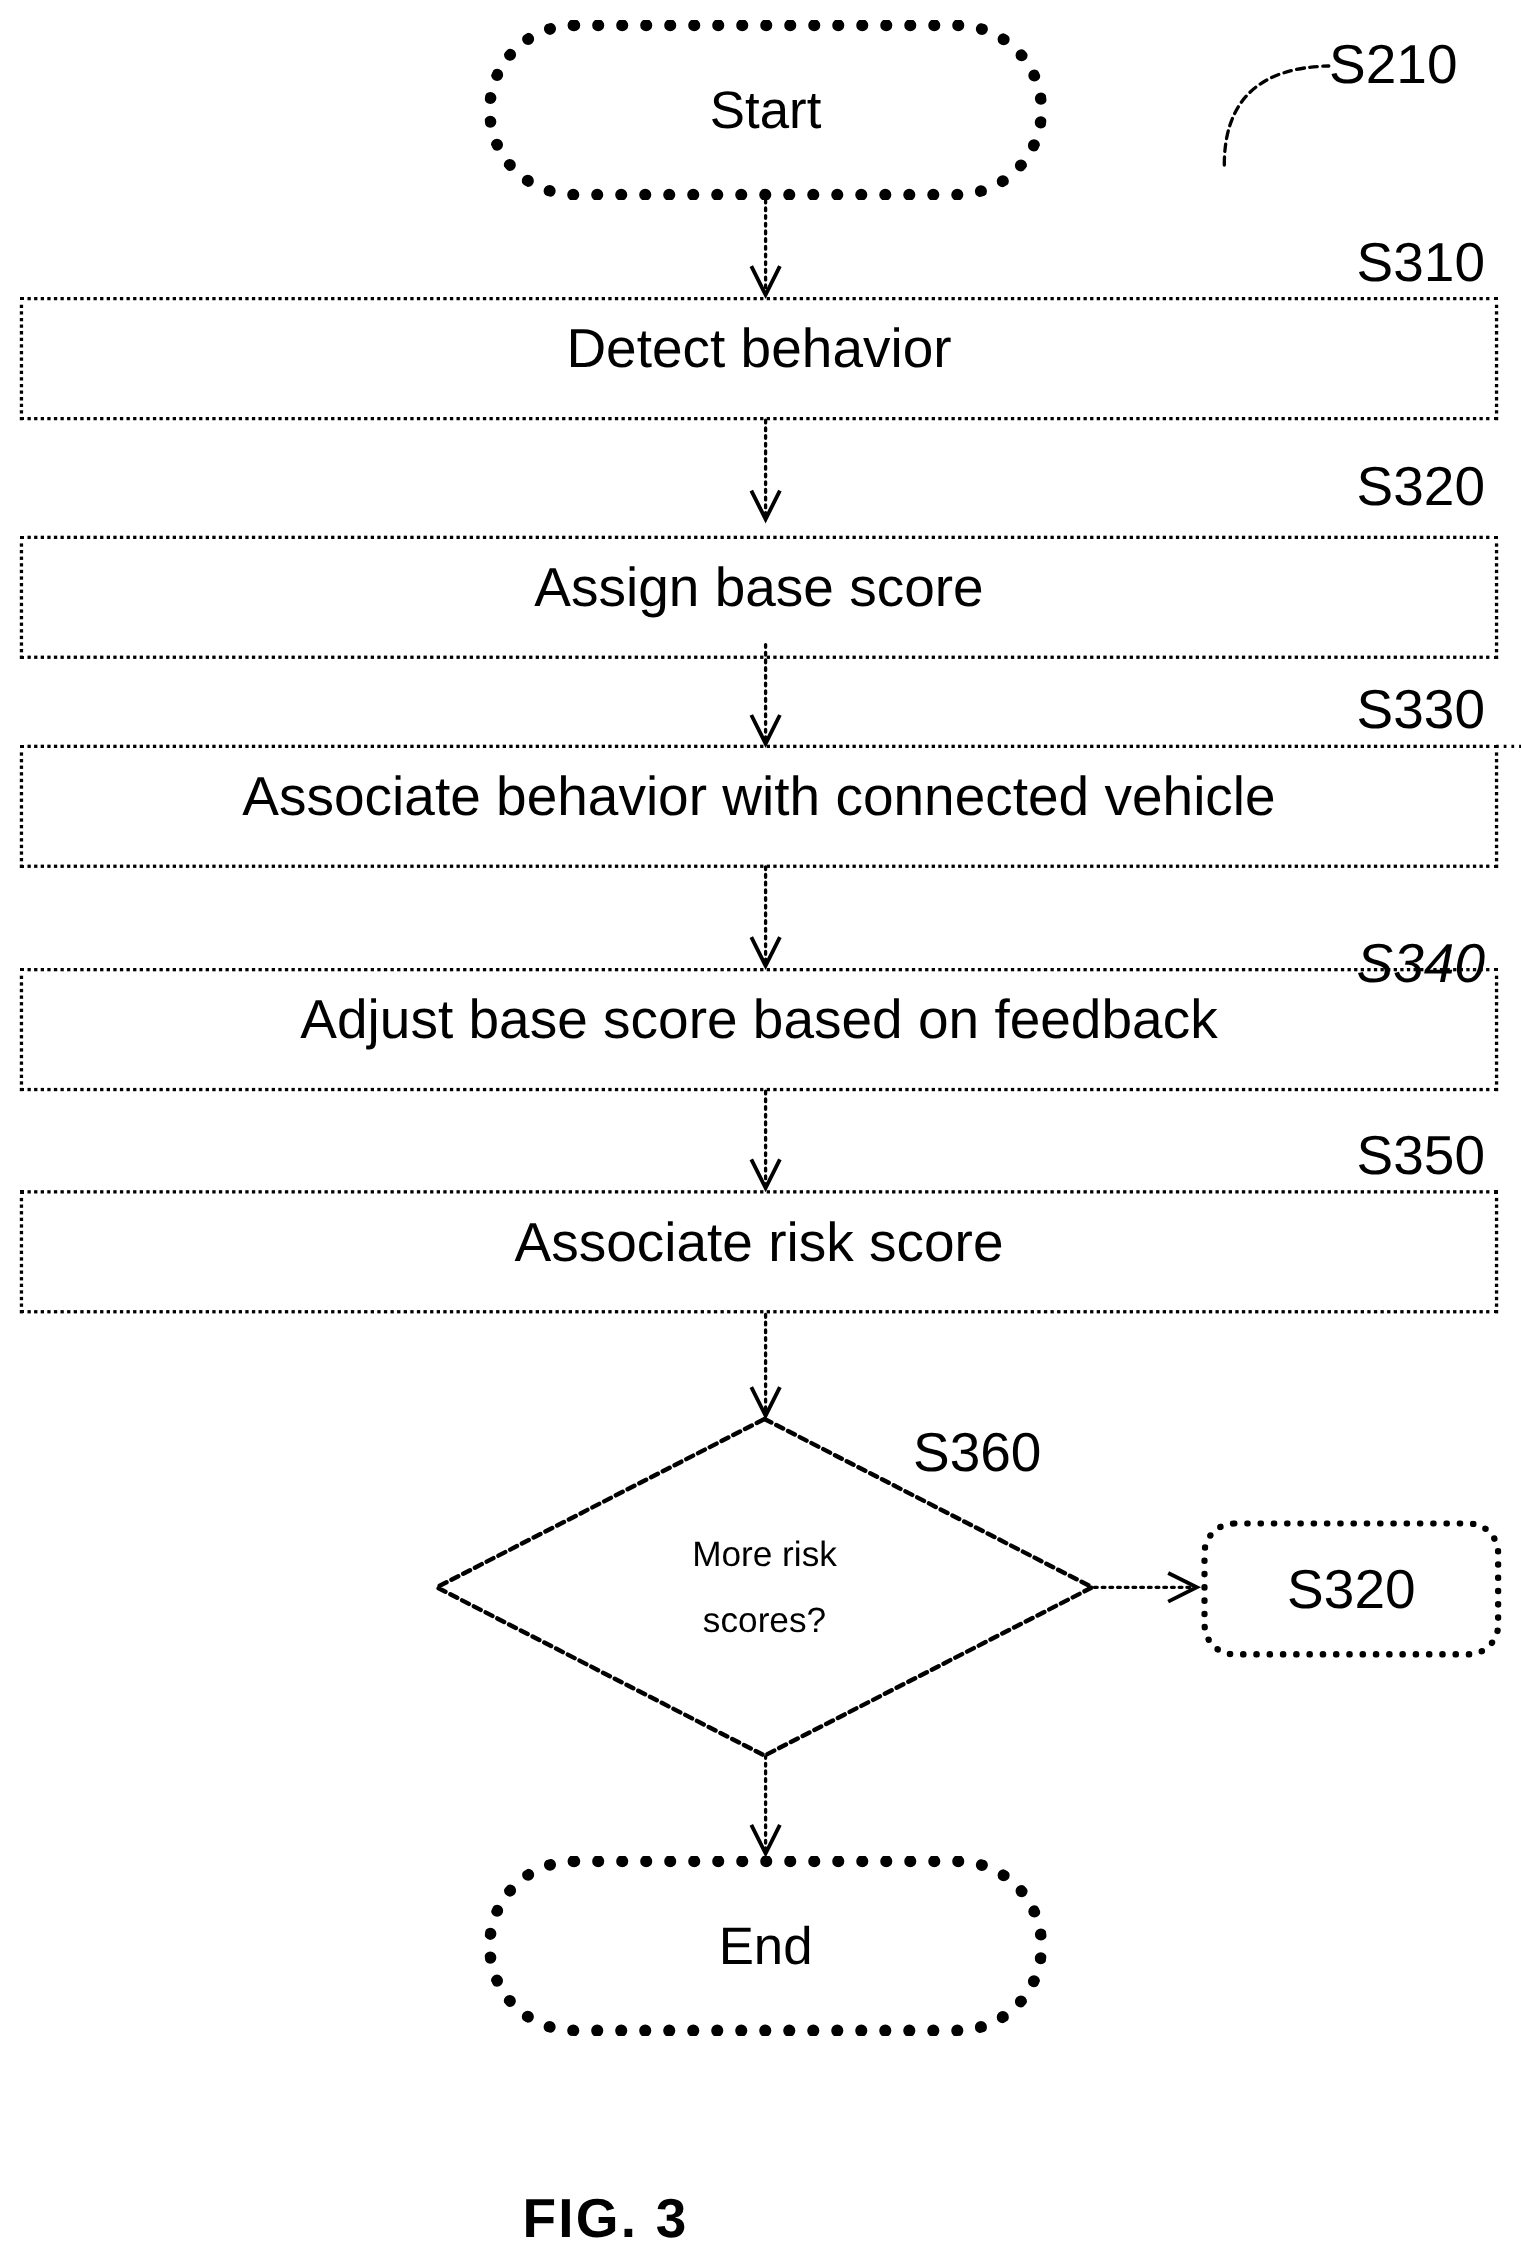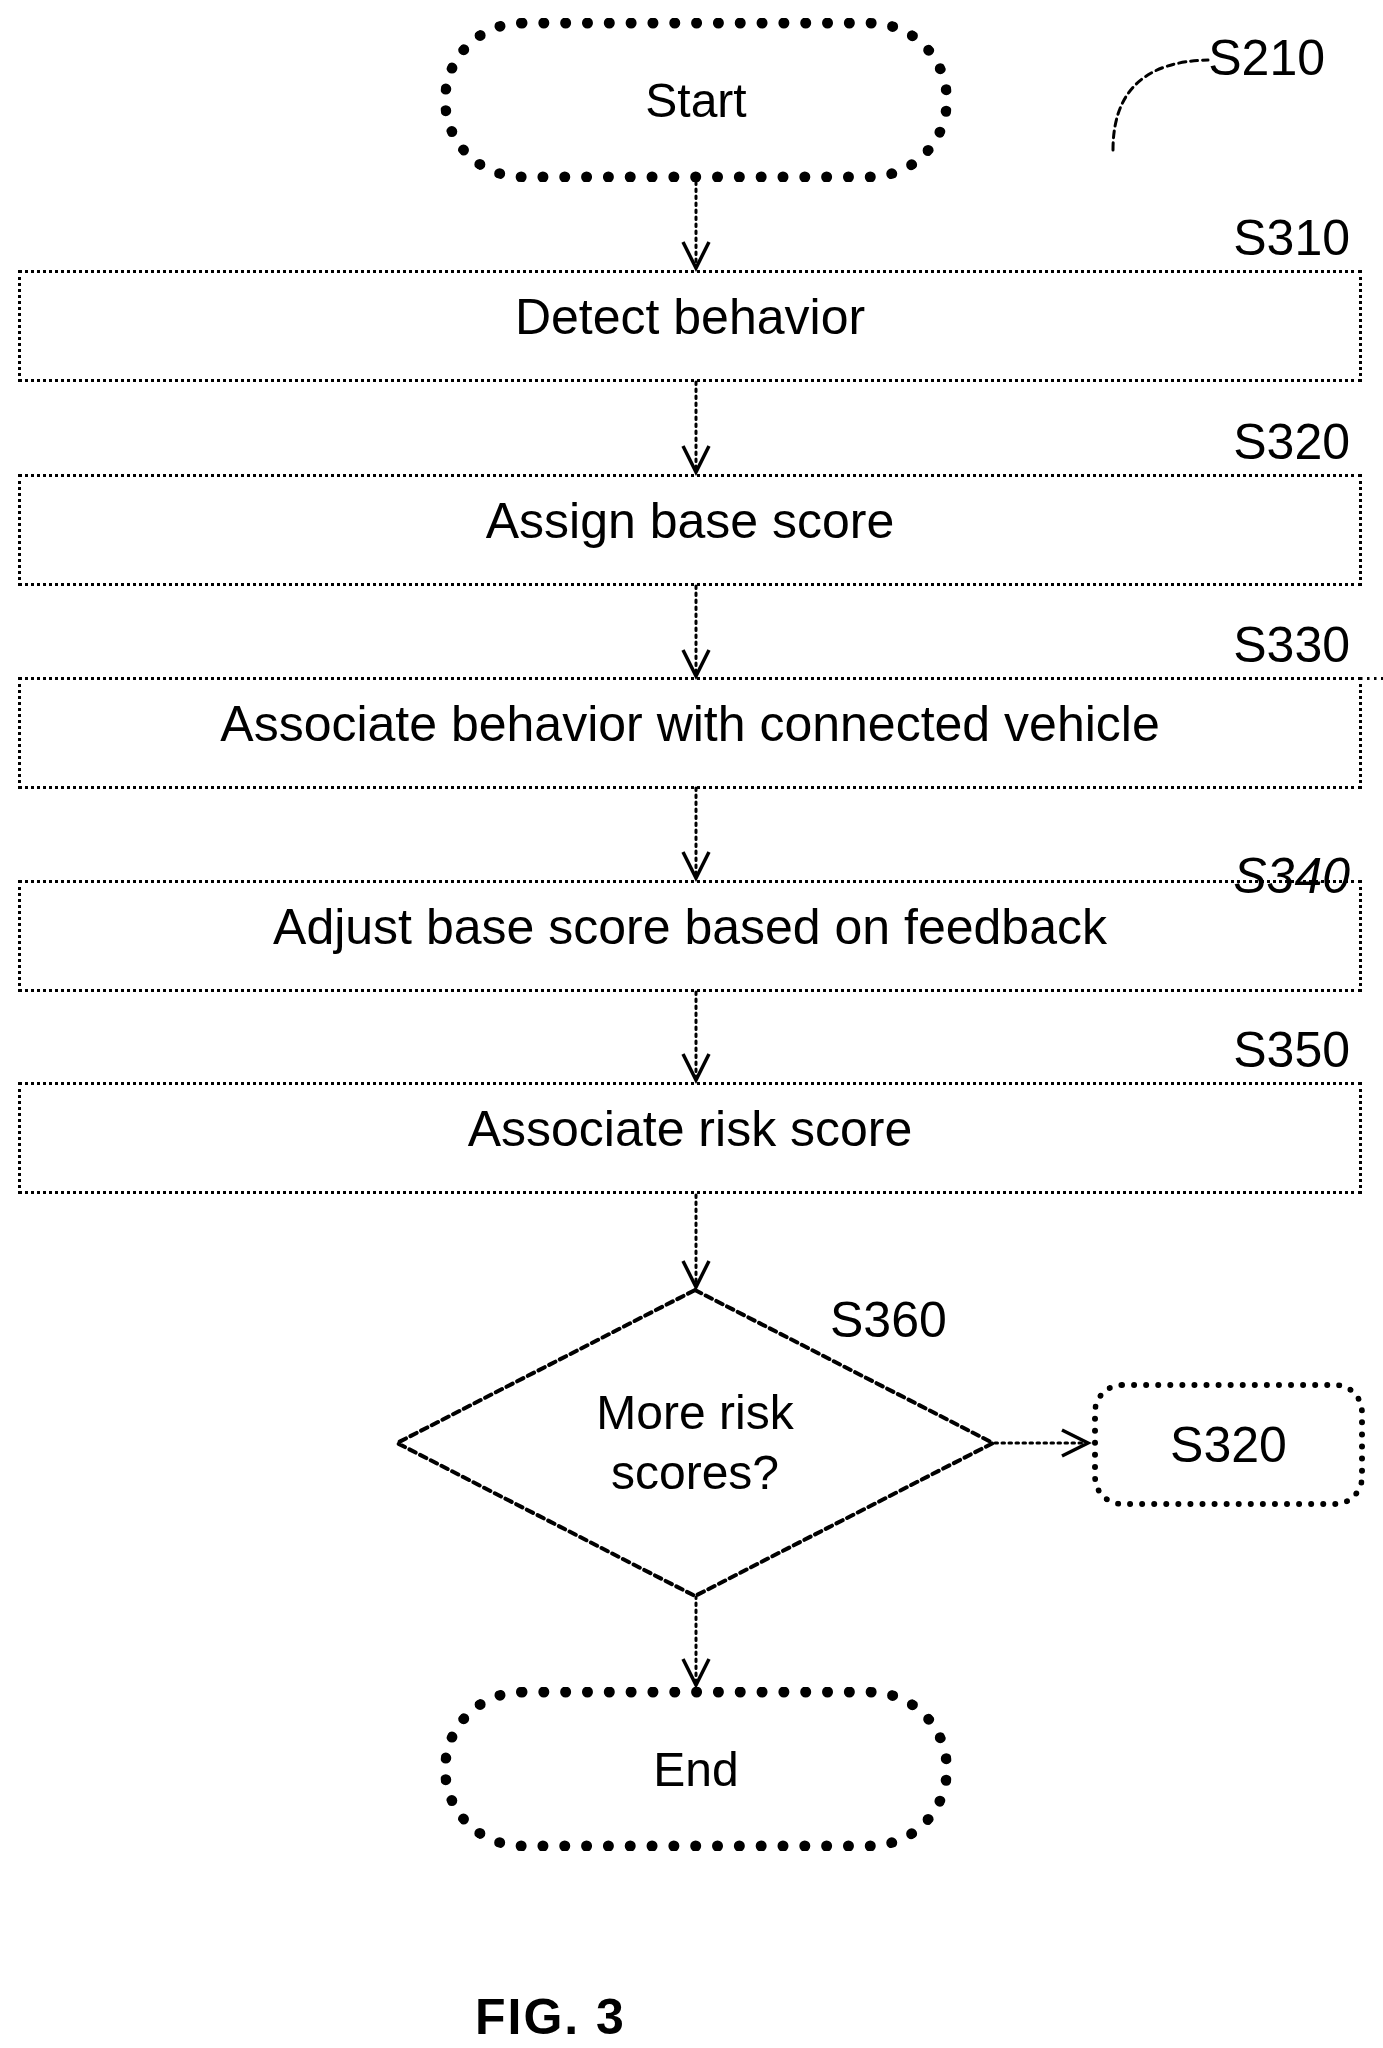--- a/index.html
+++ b/index.html
@@ -26,42 +26,42 @@
 
   
   .step-box{
     position:absolute;left:18px;width:1344px;height:112px;
     border:3px dotted #000;box-sizing:border-box;
     display:flex;align-items:center;justify-content:center;
     font-size:50px;white-space:nowrap;
   }
   .step-box span{transform:translateY(-9px);}
   #step-box-0{top:270px;}
-  #step-box-1{top:474px;}
+  #step-box-1{top:487px;}
   #step-box-2{top:677px;}
   #step-box-3{top:880px;}
   #step-box-4{top:1082px;}
 
   
   .ref-label{
     position:absolute;left:1050px;width:300px;
     font-size:50px;line-height:56px;text-align:right;white-space:nowrap;
   }
   #ref-s310{top:210px;}
   #ref-s320{top:414px;}
   #ref-s330{top:617px;}
   #ref-s340{top:848px;font-style:italic;}
   #ref-s350{top:1022px;}
   #ref-s210{top:30px;left:1065px;width:260px;}
   #ref-s360{top:1292px;left:830px;width:300px;text-align:left;}
 
   
   .diamond-text{
     position:absolute;left:495px;top:1383px;width:400px;
-    text-align:center;font-size:48px;line-height:60px;
+    text-align:center;font-size:32px;line-height:60px;
   }
 
   
   .loop-box{
     position:absolute;left:1092px;top:1382px;width:273px;height:125px;
     border:6px dotted #000;border-radius:30px;box-sizing:border-box;
     display:flex;align-items:center;justify-content:center;
     font-size:50px;
   }
 

